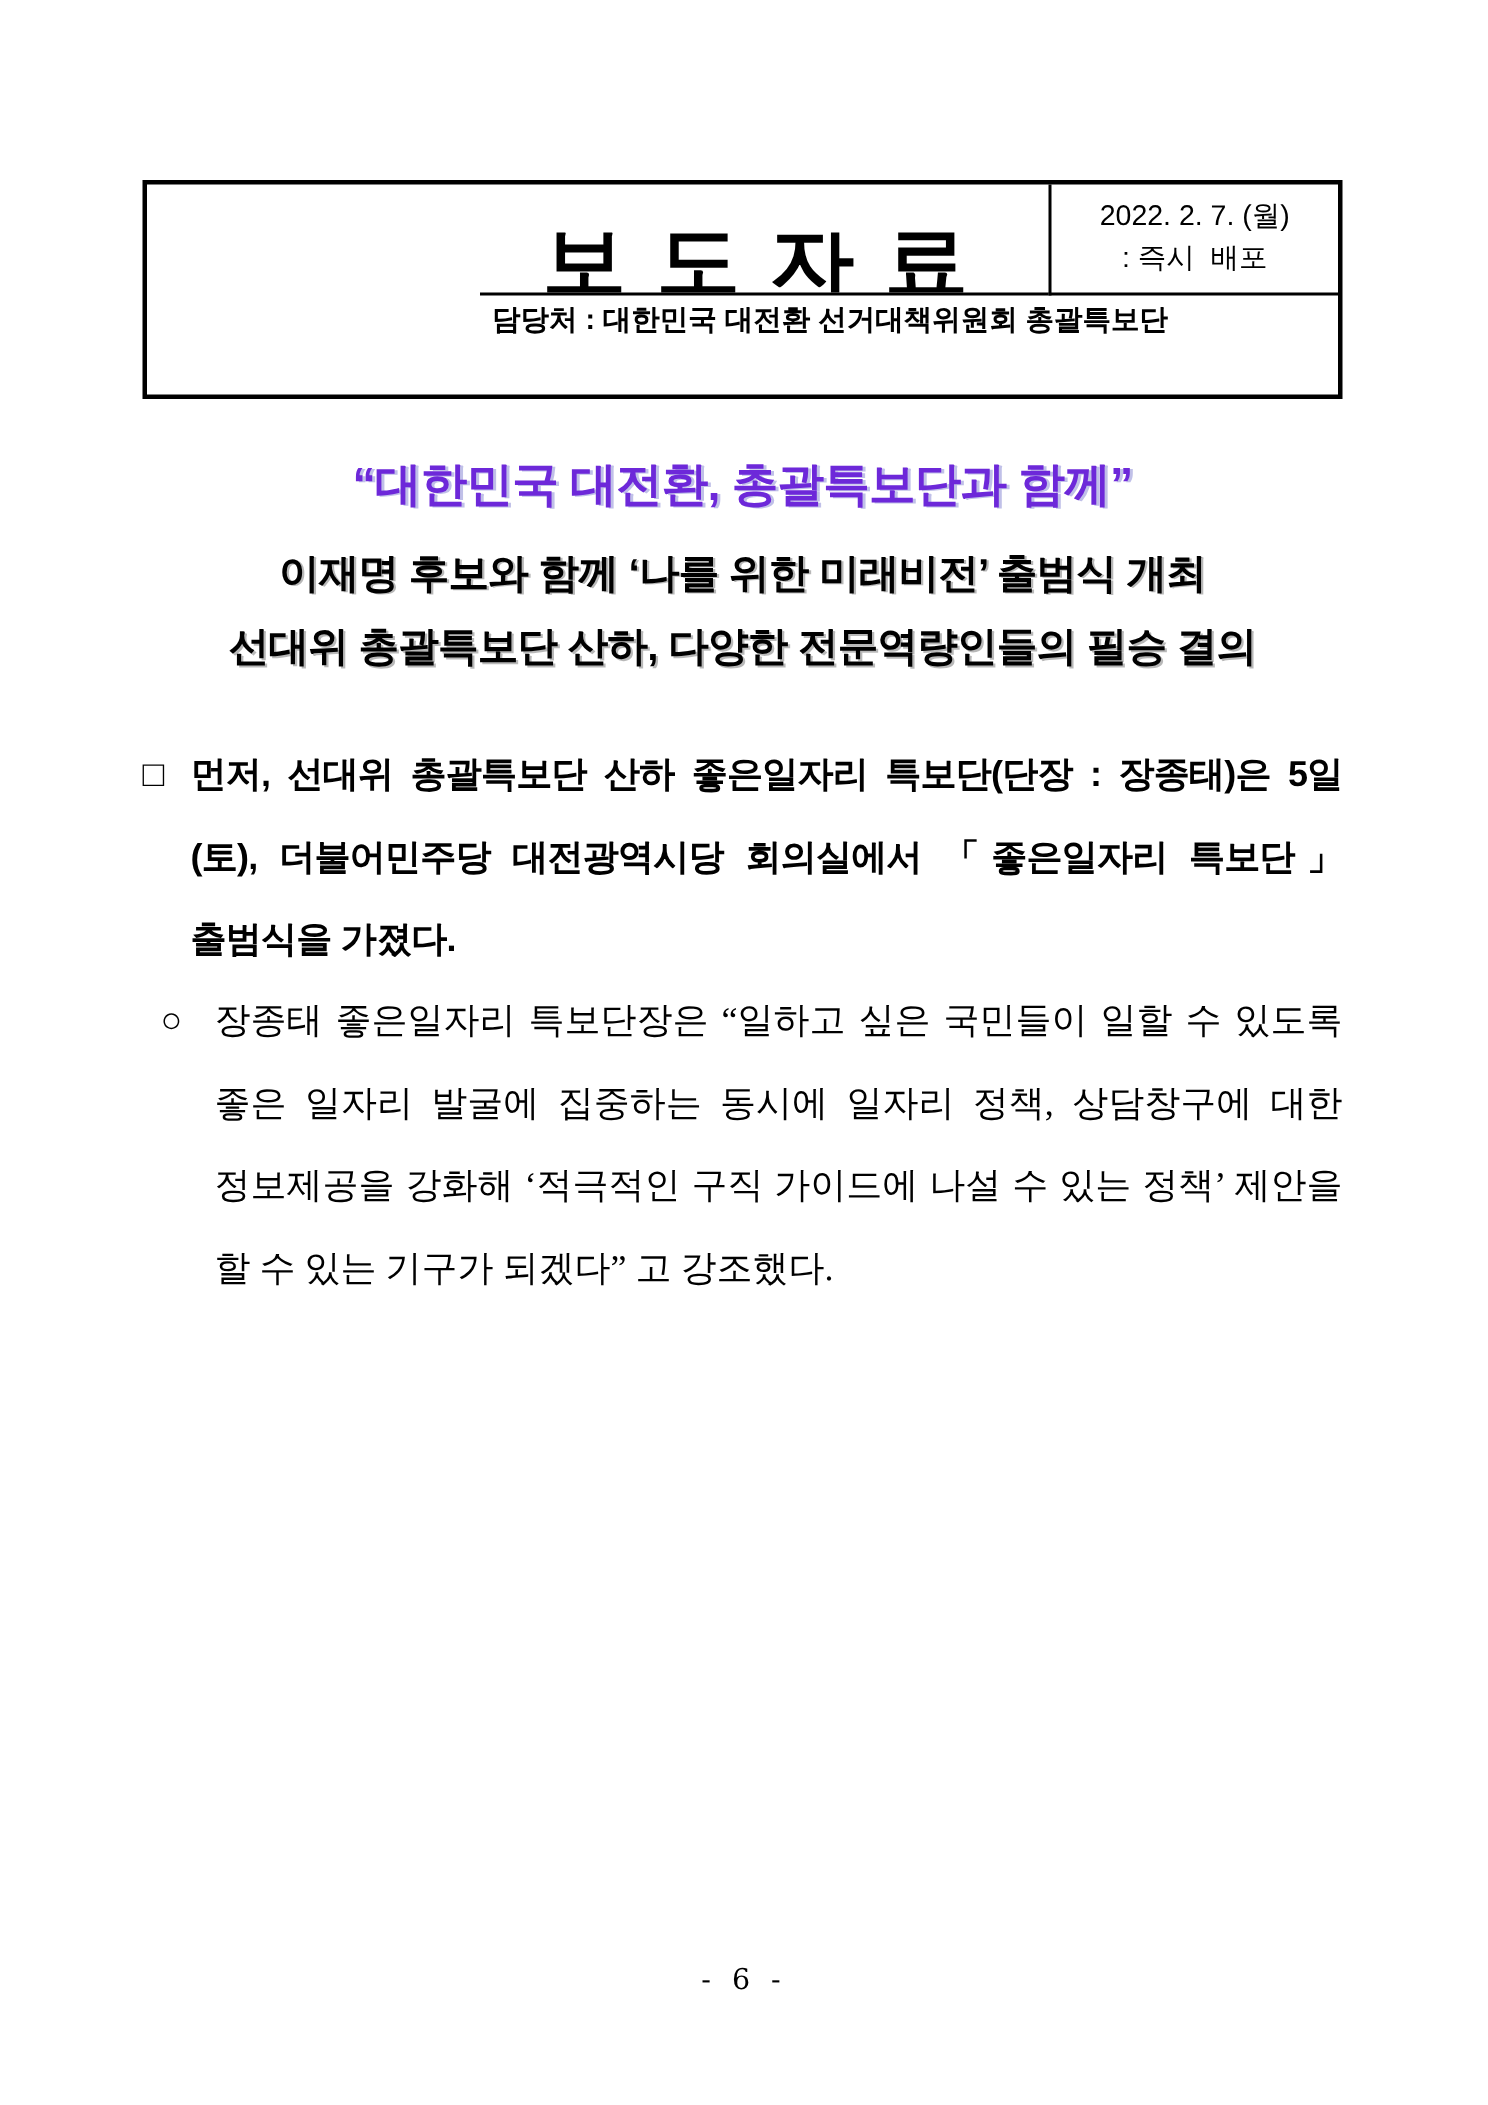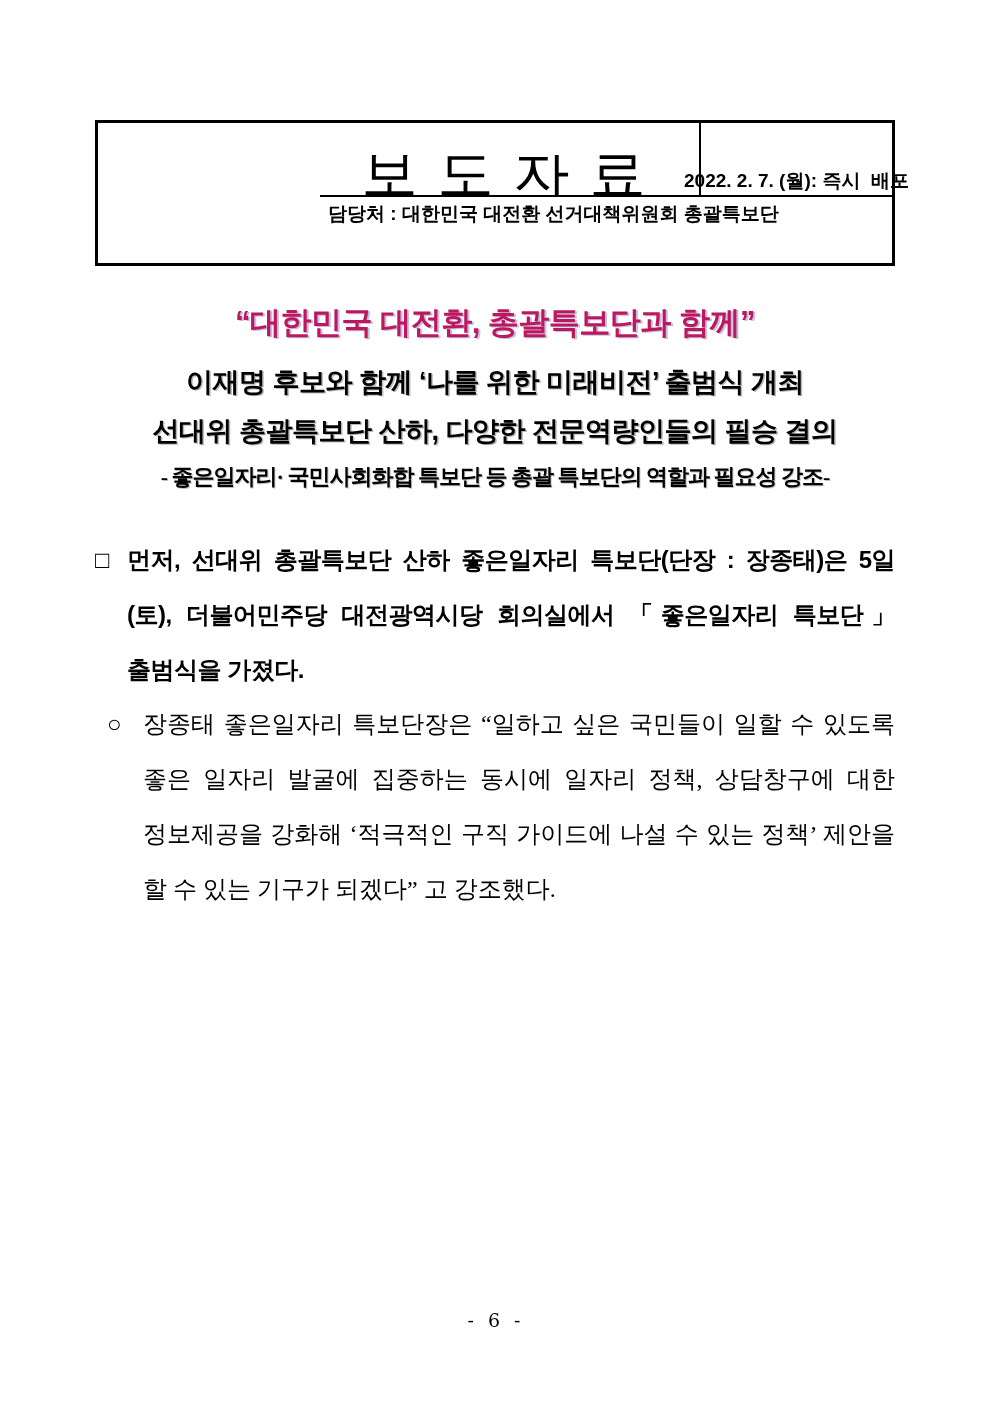--- a/index.html
+++ b/index.html
@@ -47,38 +47,38 @@
     top: 34px;
   }
   .title-cell {
     grid-row: 1;
     grid-column: 2;
     border-bottom: 2px solid #000;
     display: flex;
     align-items: center;
     justify-content: center;
     font-size: 56px;
-    font-weight: 400;
+    font-weight: 700;
     letter-spacing: 20px;
     padding-left: 8px;
     white-space: nowrap;
     overflow: hidden;
     margin-top: 32px;
   }
   .date-cell {
     grid-row: 1;
     grid-column: 3;
     border-left: 2px solid #000;
     border-bottom: 2px solid #000;
     display: flex;
-    flex-direction: row;
+    flex-direction: column;
     justify-content: center;
-    align-items: flex-end;
+    align-items: center;
     font-size: 19px;
-    font-weight: 700;
+    font-weight: 400;
     line-height: 1.5;
     white-space: pre;
   }
   .info-cell {
     grid-row: 2;
     grid-column: 2 / 4;
     display: flex;
     flex-direction: column;
     justify-content: space-between;
     padding-left: 8px;
@@ -88,21 +88,21 @@
     white-space: pre;
   }
 
   
   .headline { text-align: center; margin-top: 36px; }
   .quote-title {
     margin: 0 0 20px 0;
     font-size: 31px;
     font-weight: 900;
     letter-spacing: -0.5px;
-    color: #be185d;
+    color: #6d28d9;
     text-shadow: 2px 1px 0 rgba(130,130,210,0.5);
   }
   .headline-sub {
     margin: 0 0 13px 0;
     font-size: 27px;
     font-weight: 900;
     letter-spacing: -0.5px;
     text-shadow: 1.5px 1px 0 rgba(0,0,0,0.28);
   }
   .dash-note {
@@ -171,21 +171,20 @@
 
     <div class="info-cell">
       <div>담당처 : 대한민국 대전환 선거대책위원회 총괄특보단</div>
     </div>
   </div>
 
   <div class="headline">
     <h1 class="quote-title">“대한민국 대전환, 총괄특보단과 함께”</h1>
     <h2 class="headline-sub">이재명 후보와 함께 ‘나를 위한 미래비전’  출범식 개최</h2>
     <h2 class="headline-sub">선대위 총괄특보단 산하, 다양한 전문역량인들의 필승 결의</h2>
-    <div class="dash-note">- 좋은일자리· 국민사회화합 특보단 등 총괄 특보단의 역할과 필요성 강조-</div>
   </div>
 
   <div class="body-text" id="paragraphs">
       <div class="para main"><span class="bullet">□</span><span>먼저, 선대위 총괄특보단 산하 좋은일자리 특보단(단장 : 장종태)은 5일(토), 더불어민주당 대전광역시당 회의실에서 「좋은일자리 특보단」 출범식을 가졌다.</span></div>
       <div class="para sub"><span class="bullet">○</span><span>장종태 좋은일자리 특보단장은 “일하고 싶은 국민들이 일할 수 있도록 좋은 일자리 발굴에 집중하는 동시에 일자리 정책, 상담창구에 대한 정보제공을 강화해 ‘적극적인 구직 가이드에 나설 수 있는 정책’ 제안을 할 수 있는 기구가 되겠다” 고 강조했다.</span></div>
     </div>
 
   <div class="page-number">- 6 -</div>
 </div>
 

